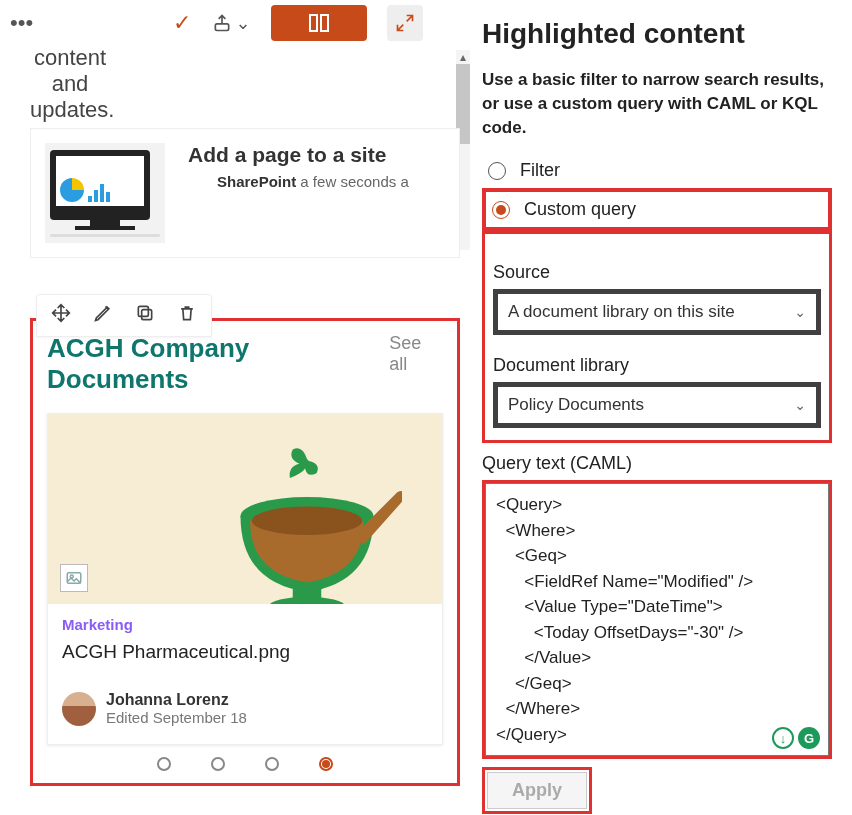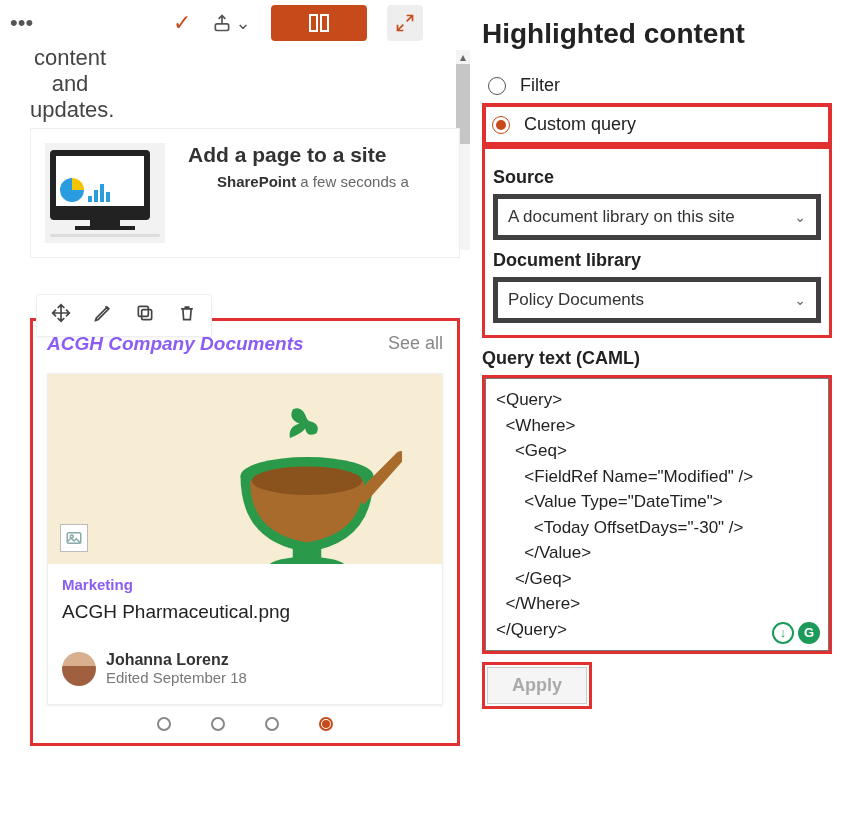--- a/index.html
+++ b/index.html
@@ -33,21 +33,21 @@
   .news-text p { font-size:17px; color:#666; margin-bottom:14px; }
   .news-meta { font-size:15px; color:#666; }
   .news-meta strong { color:#333; font-weight:600;margin-left:29px; }
 
   .editor-bar { position:absolute; top:249px; left:36px; display:flex; gap:22px; background:#fff; padding:8px 14px; border:1px solid #eee; border-radius:4px 4px 0 0; box-shadow:0 1px 3px rgba(0,0,0,0.05); }
   .editor-bar .icon { font-size:20px; color:#444; cursor:pointer; }
 
   .hc-card-wrap { border:3px solid #e03030; padding:6px; margin-top:60px; }
   .hc-card { background:#fff; padding:6px 8px; }
   .hc-head { display:flex; justify-content:space-between; align-items:flex-start; }
-  .hc-title { font-size:19px; font-weight:600; color:#8b5cf6;font-style:italic; }
+  .hc-title { font-size:26px; font-weight:600; color:#0f766e; }
   .see-all { color:#888; font-size:18px; }
   .doc-card { border:1px solid #eee; margin-top:18px; box-shadow:0 1px 3px rgba(0,0,0,0.08); }
   .doc-preview { background:#f7edd5; height:190px; position:relative; overflow:hidden; }
   .img-icon-box { position:absolute; left:12px; bottom:12px; width:28px; height:28px; border:1px solid #bbb; background:#fff; display:flex;align-items:center;justify-content:center;}
   .img-icon-box svg { width:18px; height:18px; }
   .mortar { position:absolute; right:40px; bottom:-30px; }
   .doc-body { padding:12px 14px 18px 14px; }
   .cat { color:#8b5cf6; font-size:15px; font-weight:600; margin-bottom:8px; }
   .doc-title { font-size:19px; color:#222; font-weight:500; margin-bottom:28px; }
   .author-row { display:flex; align-items:center; gap:10px; }
@@ -72,21 +72,21 @@
   .radio.selected { border-color:#c74a1a; }
   .radio.selected::after { content:""; width:10px; height:10px; background:#c74a1a; border-radius:50%; }
   .radio-label { font-size:18px; color:#222; }
   .red-box { border:4px solid #e03030; }
   .red-box-sm { border:3px solid #e03030; }
 
   .section-head { display:flex; justify-content:space-between; align-items:center; margin-top:22px; margin-bottom:8px; }
   .section-head span { font-size:19px; color:#333; }
   .chevron { font-size:16px; color:#666; }
 
-  .field-label { font-size:18px; font-weight:700; color:#222; margin:10px 0 6px 0; }
+  .field-label { font-size:18px; font-weight:400; color:#222; margin:20px 0 6px 0; }
   .select-box { border:5px solid #404040; padding:8px 10px; display:flex; justify-content:space-between; align-items:center; font-size:17px; color:#333; background:#fff; cursor:pointer; }
   .select-box .chev { color:#666; font-size:14px; }
 
   .caml-box { border:1px solid #777; padding:8px 10px; font-family: Consolas, monospace; font-size:17px; color:#222; background:#fff; white-space:pre; line-height:1.5; position:relative; min-height:210px; }
   .gram-badges { position:absolute; right:8px; bottom:6px; display:flex; gap:4px; }
   .circ { width:22px; height:22px; border-radius:50%; border:2px solid #1c9a5a; display:flex; align-items:center; justify-content:center; color:#1c9a5a; font-weight:700; font-size:13px; }
   .circ.fill { background:#1c9a5a; color:#fff; }
 
   .apply-wrap { margin-top:8px; }
   .apply-btn { border:1px solid #ccc; background:#f5f5f5; color:#aaa; font-size:18px; font-weight:600; padding:7px 24px; }
@@ -228,20 +228,21 @@
           <div class="dot"></div>
           <div class="dot active"></div>
         </div>
       </div>
     </div>
   </div>
 </div>
 
 <div class="right-pane">
   <div class="panel-title">Highlighted content</div>
+  <div class="panel-desc">Use a basic filter to narrow search results, or use a custom query with CAML or KQL code.</div>
 
   <div class="radio-row">
     <div class="radio"></div>
     <div class="radio-label">Filter</div>
   </div>
   <div class="red-box">
     <div class="radio-row">
       <div class="radio selected"></div>
       <div class="radio-label">Custom query</div>
     </div>

